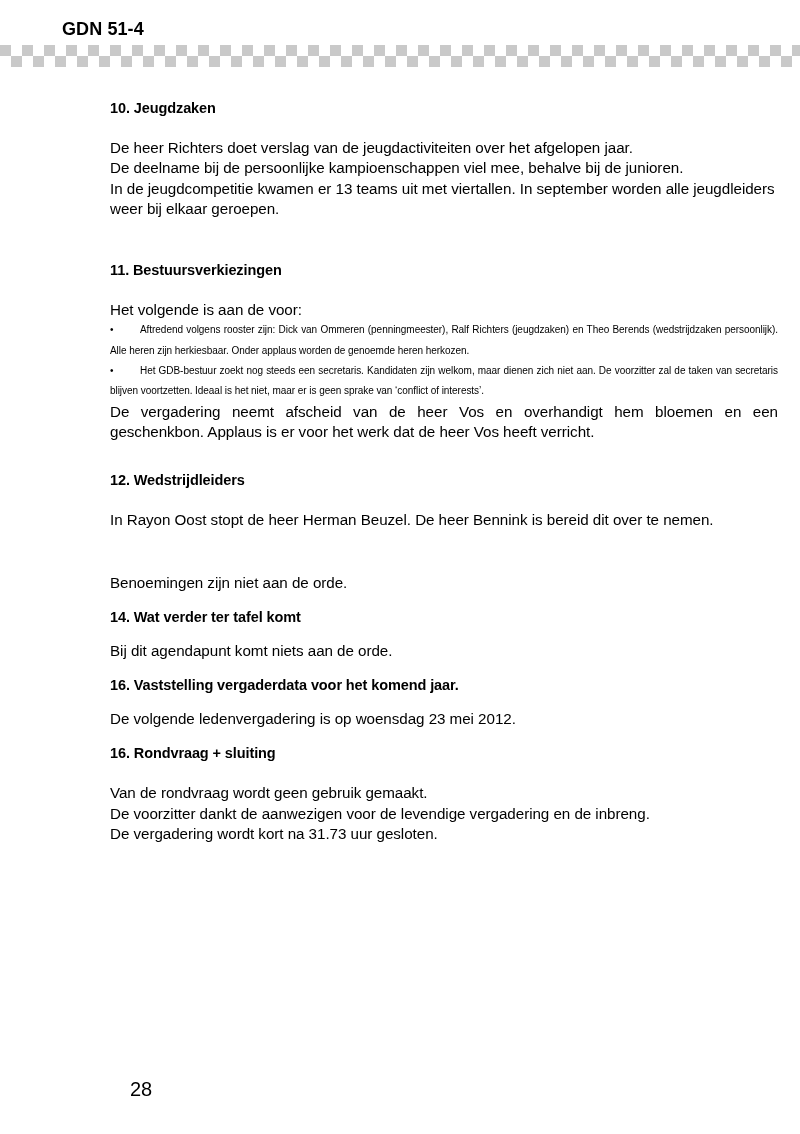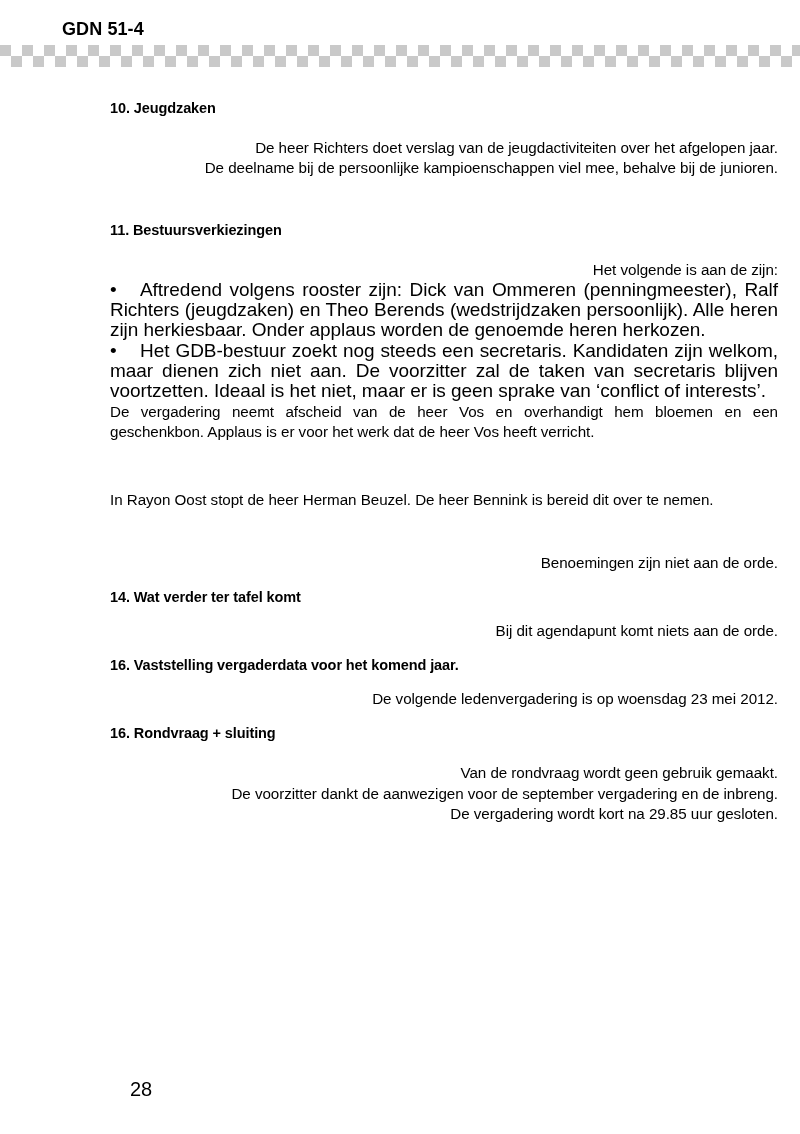--- a/index.html
+++ b/index.html
@@ -72,29 +72,28 @@
     line-height: 20px;
     letter-spacing: -0.1px;
   }
 
   p.body-text {
     font-size: 15.2px;
     line-height: 20.3px;
     margin: 0;
     padding: 0;
     letter-spacing: -0.05px;
-    text-align: right;
   }
   p.body-text.justify {
     text-align: justify;
     text-justify: inter-word;
   }
 
   .bullet-item {
-    font-size: 19px;
+    font-size: 10px;
     line-height: 20.3px;
     margin: 0;
     padding: 0;
     text-align: justify;
     text-justify: inter-word;
     letter-spacing: -0.05px;
   }
   .bullet-mark {
     display: inline-block;
     width: 30px;
@@ -125,40 +124,42 @@
     <div class="checker-row offset"></div>
   </div>
 </div>
 
 <div class="content">
 
   <h2 class="section-heading">10. Jeugdzaken</h2>
   <div class="sp-heading-to-body"></div>
   <p class="body-text">De heer Richters doet verslag van de jeugdactiviteiten over het afgelopen jaar.</p>
   <p class="body-text">De deelname bij de persoonlijke kampioenschappen viel mee, behalve bij de junioren.</p>
+  <p class="body-text">In de jeugdcompetitie kwamen er 13 teams uit met viertallen. In september worden alle jeugdleiders weer bij elkaar geroepen.</p>
 
   <div class="sp-block"></div>
 
   <h2 class="section-heading">11. Bestuursverkiezingen</h2>
   <div class="sp-heading-to-body"></div>
-  <p class="body-text">Het volgende is aan de zijn:</p>
+  <p class="body-text">Het volgende is aan de voor:</p>
 
   <p class="bullet-item">
     <span class="bullet-mark">•</span><span>Aftredend volgens rooster zijn: Dick van Ommeren (penningmeester), Ralf Richters (jeugdzaken) en Theo Berends (wedstrijdzaken persoonlijk). Alle heren zijn herkiesbaar. Onder applaus worden de genoemde heren herkozen.</span>
   </p>
 
 
   <p class="bullet-item">
     <span class="bullet-mark">•</span><span>Het GDB-bestuur zoekt nog steeds een secretaris. Kandidaten zijn welkom, maar dienen zich niet aan. De voorzitter zal de taken van secretaris blijven voortzetten. Ideaal is het niet, maar er is geen sprake van ‘conflict of interests’.</span>
   </p>
 
   <p class="body-text justify">De vergadering neemt afscheid van de heer Vos en overhandigt hem bloemen en een geschenkbon. Applaus is er voor het werk dat de heer Vos heeft verricht.</p>
 
   <div class="sp-body-to-heading"></div>
 
+  <h2 class="section-heading">12. Wedstrijdleiders</h2>
   <div class="sp-heading-to-body"></div>
   <p class="body-text justify">In Rayon Oost stopt de heer Herman Beuzel. De heer Bennink is bereid dit over te nemen.</p>
 
   <div class="sp-body-to-heading"></div>
 
   <div class="sp-tight"></div>
   <p class="body-text">Benoemingen zijn niet aan de orde.</p>
 
   <div class="sp-tight"></div>
 
@@ -170,18 +171,18 @@
 
   <h2 class="section-heading">16. Vaststelling vergaderdata voor het komend jaar.</h2>
   <div class="sp-tight"></div>
   <p class="body-text">De volgende ledenvergadering is op woensdag 23 mei 2012.</p>
 
   <div class="sp-tight"></div>
 
   <h2 class="section-heading">16. Rondvraag + sluiting</h2>
   <div class="sp-heading-to-body"></div>
   <p class="body-text">Van de rondvraag wordt geen gebruik gemaakt.</p>
-  <p class="body-text">De voorzitter dankt de aanwezigen voor de september vergadering en de inbreng.</p>
-  <p class="body-text">De vergadering wordt kort na 29.85 uur gesloten.</p>
+  <p class="body-text">De voorzitter dankt de aanwezigen voor de levendige vergadering en de inbreng.</p>
+  <p class="body-text">De vergadering wordt kort na 31.73 uur gesloten.</p>
 
 </div>
 
 <div class="page-number">28</div>
 
 </body></html>

